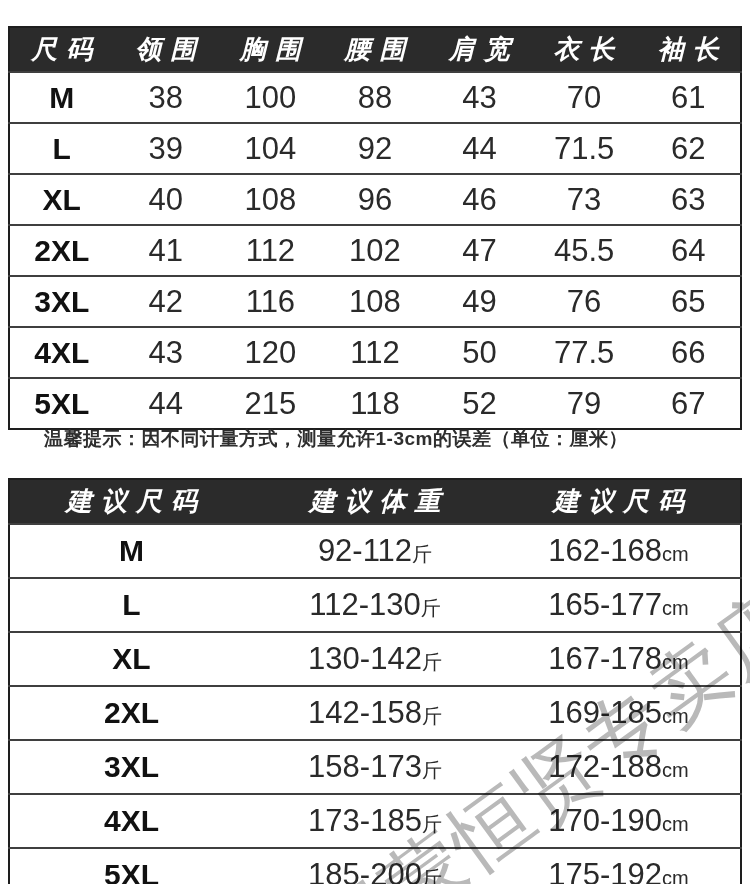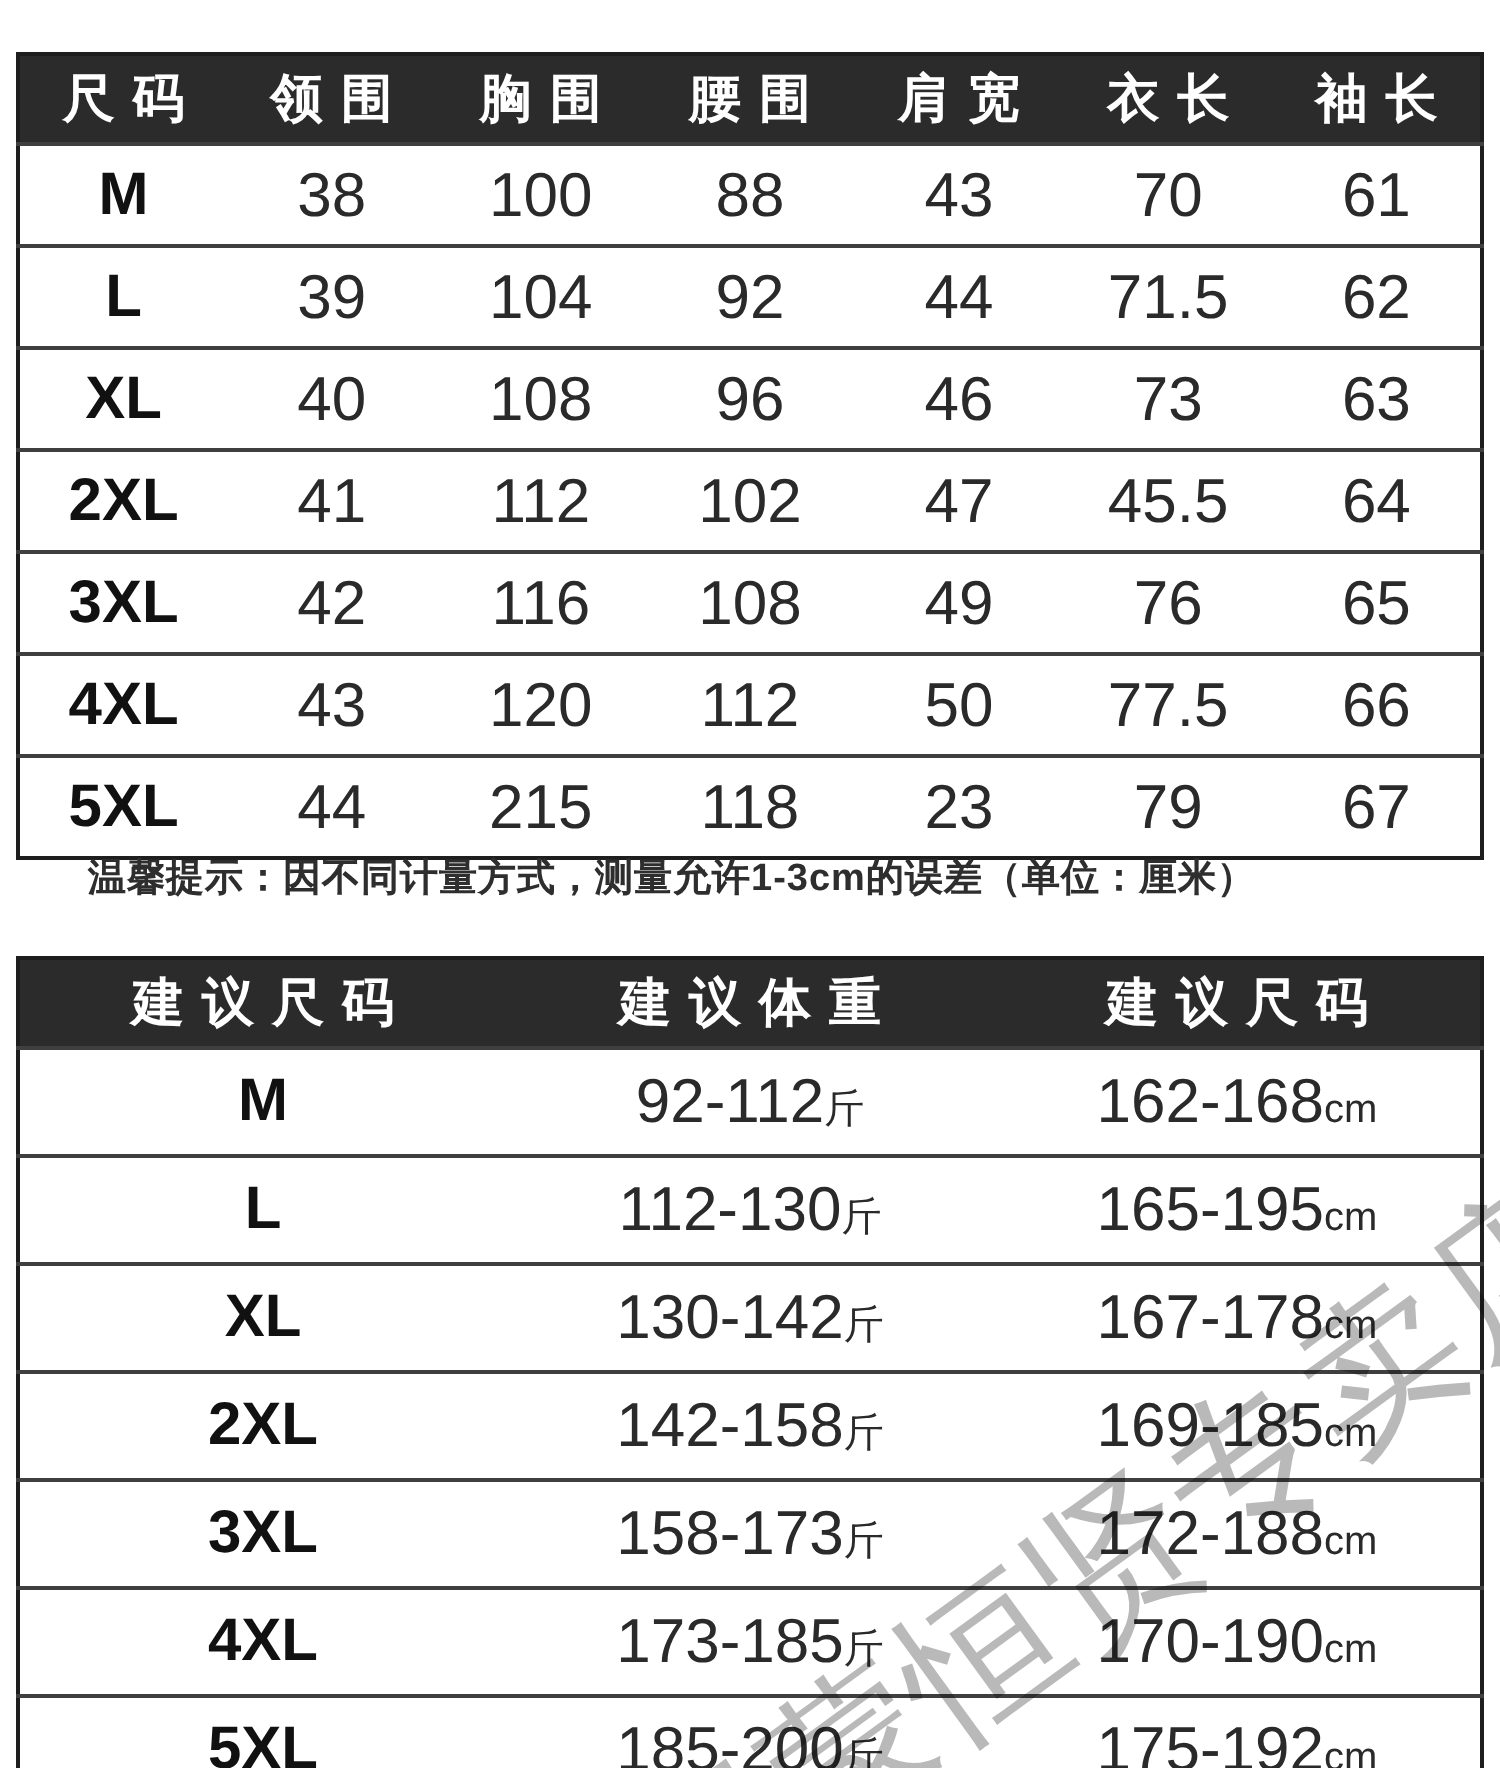--- a/index.html
+++ b/index.html
@@ -27,20 +27,21 @@
   .spec-table thead th {
     background: var(--header-bg);
     color: var(--header-text);
     font-size: 26px;
     font-weight: 600;
     letter-spacing: 9px;
     text-indent: 9px;
     height: 41px;
     text-align: center;
     vertical-align: middle;
+    font-style: italic;
   }
   .spec-table tbody tr { border-top: 2px solid var(--row-divider); }
   .spec-table td {
     text-align: center;
     vertical-align: middle;
     font-size: 31px;
     color: #2a2a2a;
   }
   #size-table tbody td { height: 47px; }
   #suggest-table tbody td { height: 50px; }
@@ -163,21 +164,21 @@
           <td class="num">112</td>
           <td class="num">50</td>
           <td class="num">77.5</td>
           <td class="num">66</td>
         </tr>
         <tr>
           <td class="size-col">5XL</td>
           <td class="num">44</td>
           <td class="num">215</td>
           <td class="num">118</td>
-          <td class="num">23</td>
+          <td class="num">52</td>
           <td class="num">79</td>
           <td class="num">67</td>
         </tr>
       </tbody>
   </table>
 
   <div class="note">温馨提示：因不同计量方式，测量允许1-3cm的误差（单位：厘米）</div>
 
   <table class="spec-table" id="suggest-table">
     <thead>
@@ -189,21 +190,21 @@
       </thead>
     <tbody>
         <tr>
           <td class="size-col">M</td>
           <td class="num"><span>92-112</span><span class="unit">斤</span></td>
           <td class="num"><span>162-168</span><span class="unit">cm</span></td>
         </tr>
         <tr>
           <td class="size-col">L</td>
           <td class="num"><span>112-130</span><span class="unit">斤</span></td>
-          <td class="num"><span>165-195</span><span class="unit">cm</span></td>
+          <td class="num"><span>165-177</span><span class="unit">cm</span></td>
         </tr>
         <tr>
           <td class="size-col">XL</td>
           <td class="num"><span>130-142</span><span class="unit">斤</span></td>
           <td class="num"><span>167-178</span><span class="unit">cm</span></td>
         </tr>
         <tr>
           <td class="size-col">2XL</td>
           <td class="num"><span>142-158</span><span class="unit">斤</span></td>
           <td class="num"><span>169-185</span><span class="unit">cm</span></td>

